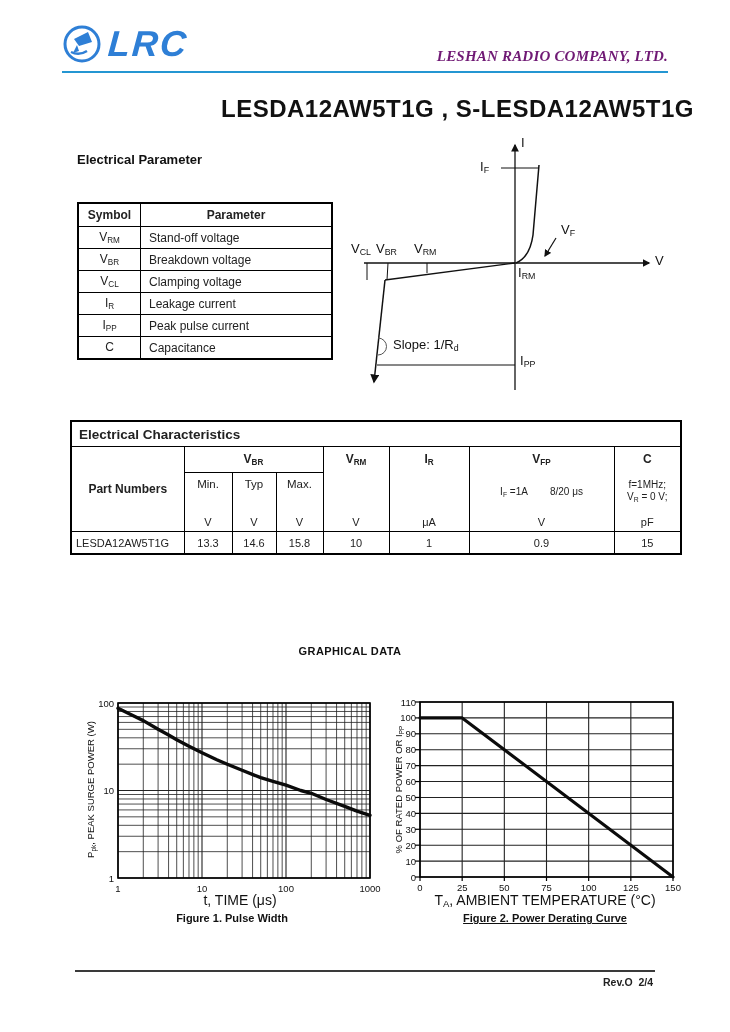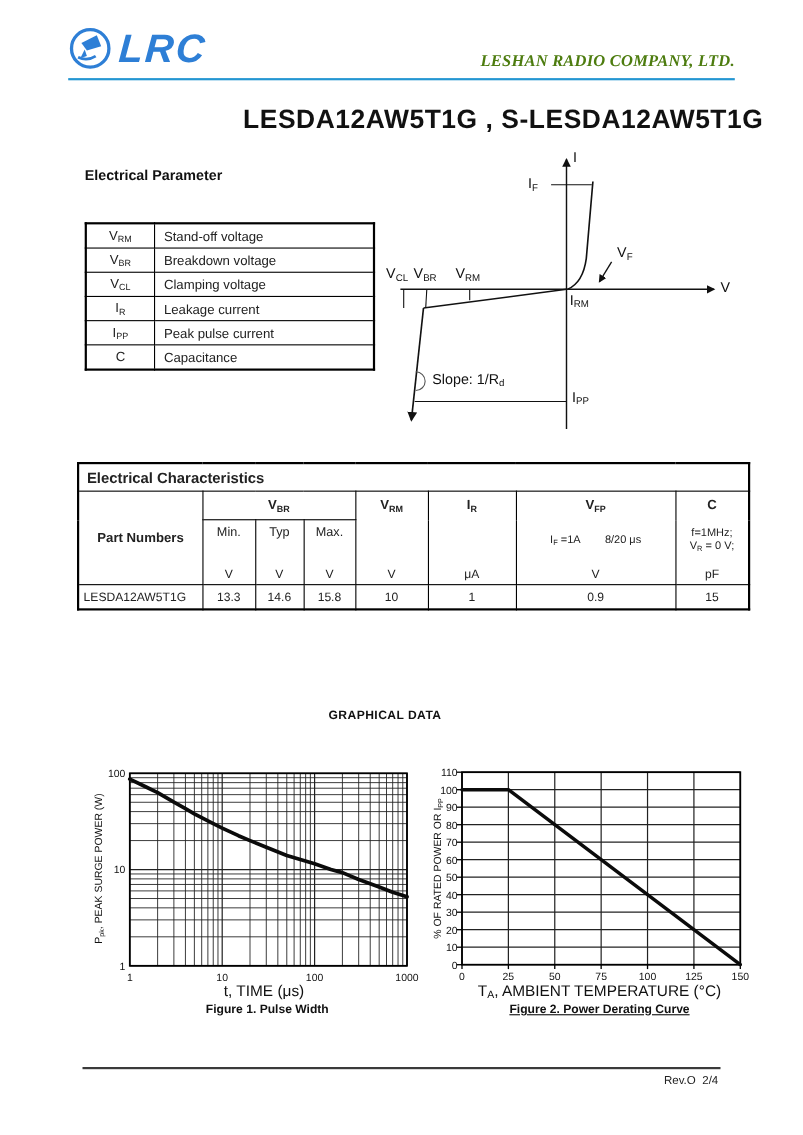--- a/index.html
+++ b/index.html
@@ -56,51 +56,55 @@
   .ytitle{position:absolute;width:175px;text-align:center;font-size:9.5px;color:#111;
           transform:rotate(-90deg);line-height:1;}
   .fig1 .ytitle{left:-66px;top:98px;}
   .fig2 .ytitle{left:-78px;top:98px;}
   .xtitle{position:absolute;left:0;top:206px;width:100%;text-align:center;
           font-size:14px;color:#111;}
   .fig1 .xtitle{left:20px;width:300px;}
   .fig2 .xtitle{left:10px;width:290px;}
   .caption{position:absolute;left:0;top:226px;width:100%;text-align:center;
            font-size:11px;font-weight:bold;color:#111;}
-  .fig1 .caption{left:23px;width:300px;}
+  .fig1 .caption{left:12px;width:300px;}
   .fig2 .caption{left:10px;width:290px;text-decoration:underline;}
   .figsvg{position:absolute;left:0;top:0;}
   
   .footer-rule{left:75px;top:970px;width:580px;height:1.5px;background:#3a3a3a;}
   .footer-rev{left:75px;top:976px;width:578px;text-align:right;font-size:10.5px;
-              color:#222;white-space:pre;}
+              color:#222;white-space:pre;font-weight:bold;}
 </style>
 </head>
 <body>
 
 <div class="page">
 
   <div class="abs logo-wrap">
     <svg width="42" height="44" viewBox="0 0 42 44">
       <circle cx="20" cy="22" r="17" fill="none" stroke="#2e7fd6" stroke-width="3"></circle>
       <path d="M 12,17 L 26,10 L 30,20 L 17,24 Z" fill="#2e7fd6"></path>
       <path d="M 15,23 L 11,31 L 17,29 Z" fill="#2e7fd6"></path>
       <path d="M 9,30 Q 17,34 25,29" fill="none" stroke="#2e7fd6" stroke-width="2.5"></path>
     </svg>
     <span class="logo-text" id="logo-text" style="color: rgb(46, 127, 214);">LRC</span>
   </div>
-  <div class="abs company" id="company-name" style="color: #4d7c0f; font-family: Liberation Serif, serif;">LESHAN RADIO COMPANY, LTD.</div>
+  <div class="abs company" id="company-name" style="color: #701a75; font-family: Liberation Serif, serif;">LESHAN RADIO COMPANY, LTD.</div>
   <div class="abs header-rule" id="header-rule" style="background: rgb(36, 150, 210);"></div>
 
   <div class="abs doc-title">LESDA12AW5T1G , S-LESDA12AW5T1G</div>
 
   <div class="abs section-heading">Electrical Parameter</div>
 
   <table class="abs param-table">
     <tbody>
+        <tr>
+      <th class="c-sym">Symbol</th>
+      <th class="c-par" style="text-align:center;padding-left:0;">Parameter</th>
+    </tr>
     <tr>
       <td class="c-sym"><span>V</span><span class="sub">RM</span></td>
       <td class="c-par">Stand-off voltage</td>
     </tr>
     <tr>
       <td class="c-sym"><span>V</span><span class="sub">BR</span></td>
       <td class="c-par">Breakdown voltage</td>
     </tr>
     <tr>
       <td class="c-sym"><span>V</span><span class="sub">CL</span></td>

